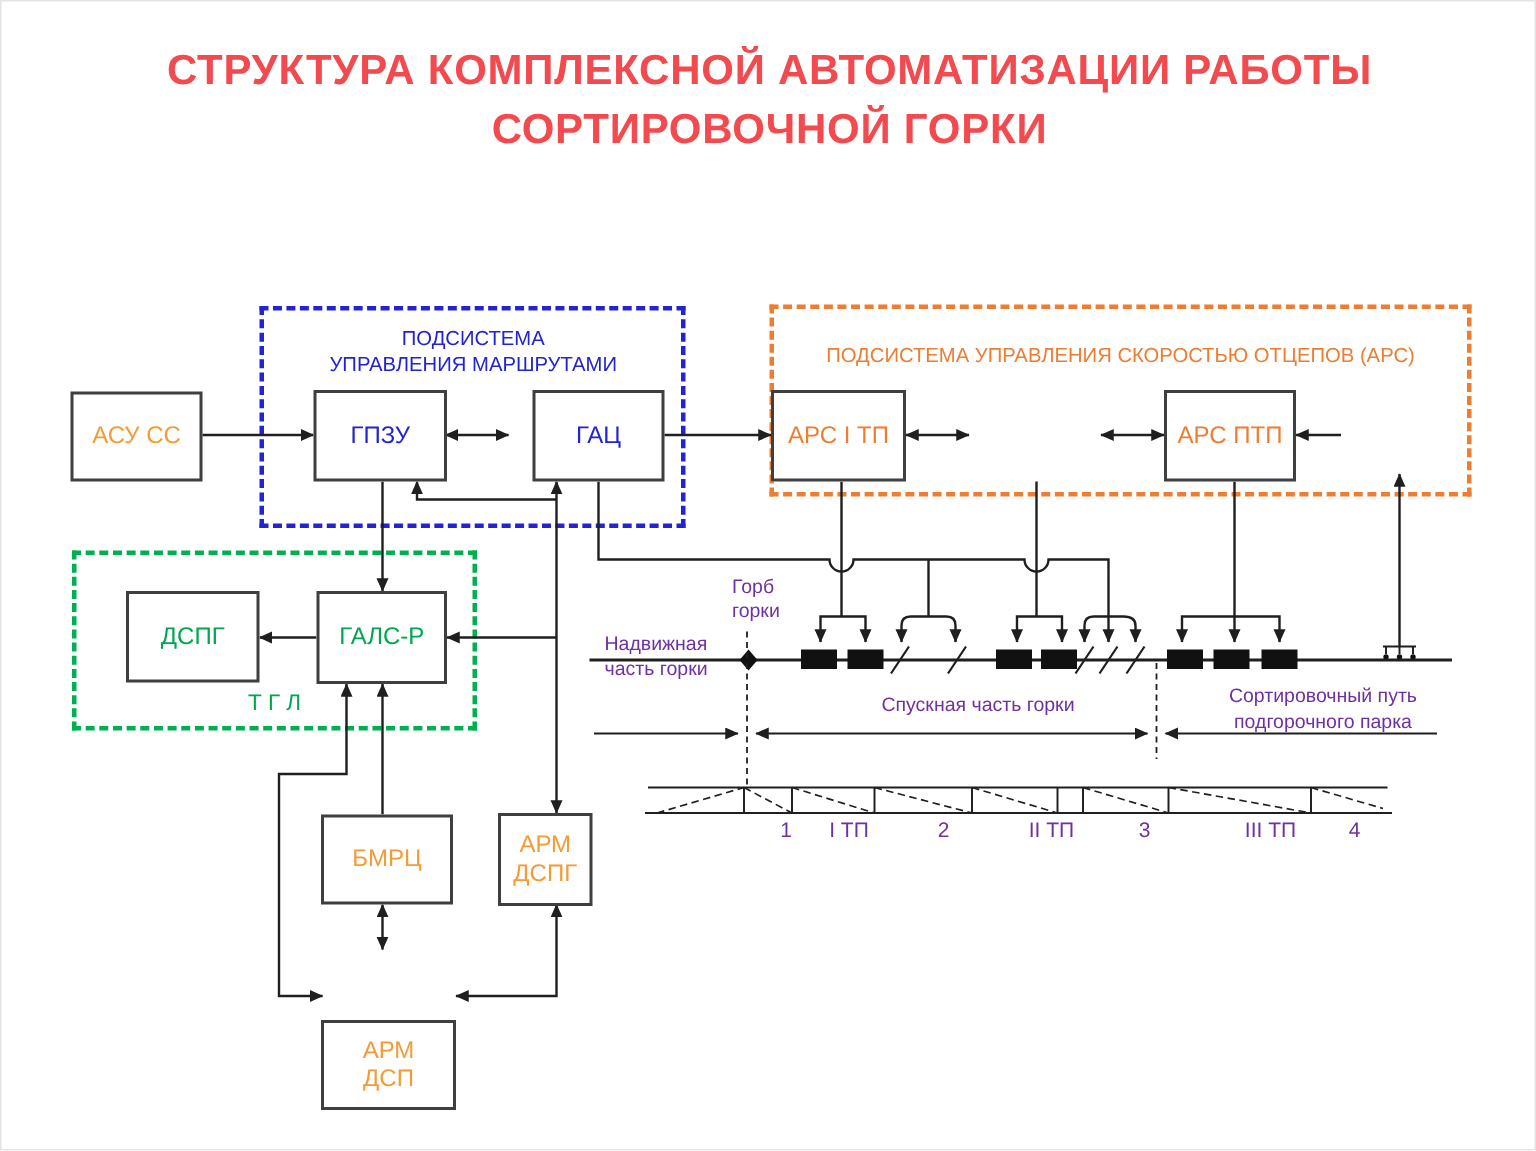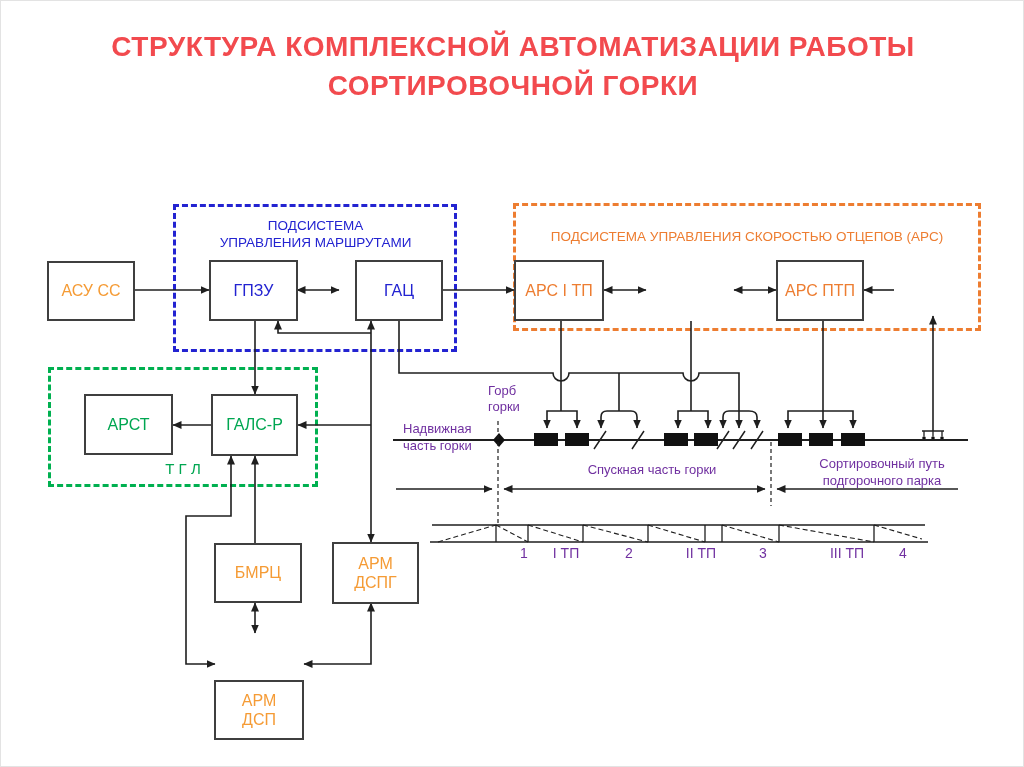--- a/index.html
+++ b/index.html
@@ -115,24 +115,24 @@
     <path class="prof" d="M431,524 H924 M429,541 H927"></path>
     <path class="prof" d="M495,524 V541 M527,524 V541 M582,524 V541 M647,524 V541 M704,524 V541 M721,524 V541 M778,524 V541 M873,524 V541"></path>
     <path class="profd" d="M437,541 L495,524 M495,524 L527,541 M527,524 L582,541 M582,524 L647,541 M647,524 L704,541 M721,524 L778,541 M778,524 L873,541 M873,524 L921,538"></path>
   </svg>
 
   <div class="box t-amber" style="left:46px;top:260px;width:88px;height:60px;">АСУ СС</div>
   <div class="box t-blue" style="left:208px;top:259px;width:89px;height:61px;">ГПЗУ</div>
   <div class="box t-blue" style="left:338px;top:259px;width:88px;height:61px;margin-left:16px;">ГАЦ</div>
   <div class="box t-orange" style="left:513px;top:259px;width:90px;height:61px;">АРС I ТП</div>
   <div class="box t-orange" style="left:775px;top:259px;width:88px;height:61px;">АРС ПТП</div>
-  <div class="box t-green" style="left:83px;top:393px;width:89px;height:61px;">АРСТ</div>
+  <div class="box t-green" style="left:83px;top:393px;width:89px;height:61px;">ДСПГ</div>
   <div class="box t-green" style="left:210px;top:393px;width:87px;height:62px;">ГАЛС-Р</div>
   <div class="box t-amber" style="left:213px;top:542px;width:88px;height:60px;">БМРЦ</div>
-  <div class="box t-amber wrap60" style="left:331px;top:541px;width:87px;height:62px;">АРМ ДСПГ</div>
+  <div class="box t-amber wrap60" style="left:331px;top:541px;width:63px;height:62px;">АРМ ДСПГ</div>
   <div class="box t-amber wrap60" style="left:213px;top:632px;width:90px;height:60px;margin-top:47px;">АРМ ДСП</div>
 
   <div class="lbl t-purple" style="left:487px;top:382px;width:52px;">Горб горки</div>
   <div class="lbl t-purple" style="left:402px;top:420px;width:82px;line-height:16.5px;">Надвижная часть горки</div>
   <div class="lbl t-purple" style="left:556px;top:461px;width:190px;text-align:center;">Спускная часть горки</div>
   <div class="lbl t-purple" style="left:799px;top:454px;width:164px;text-align:center;line-height:17px;">Сортировочный путь подгорочного парка</div>
 
   <span class="lbl t-purple" style="left:488px;top:544px;width:70px;text-align:center;font-size:14px;">1</span>
   <span class="lbl t-purple" style="left:530px;top:544px;width:70px;text-align:center;font-size:14px;">I ТП</span>
   <span class="lbl t-purple" style="left:593px;top:544px;width:70px;text-align:center;font-size:14px;">2</span>

